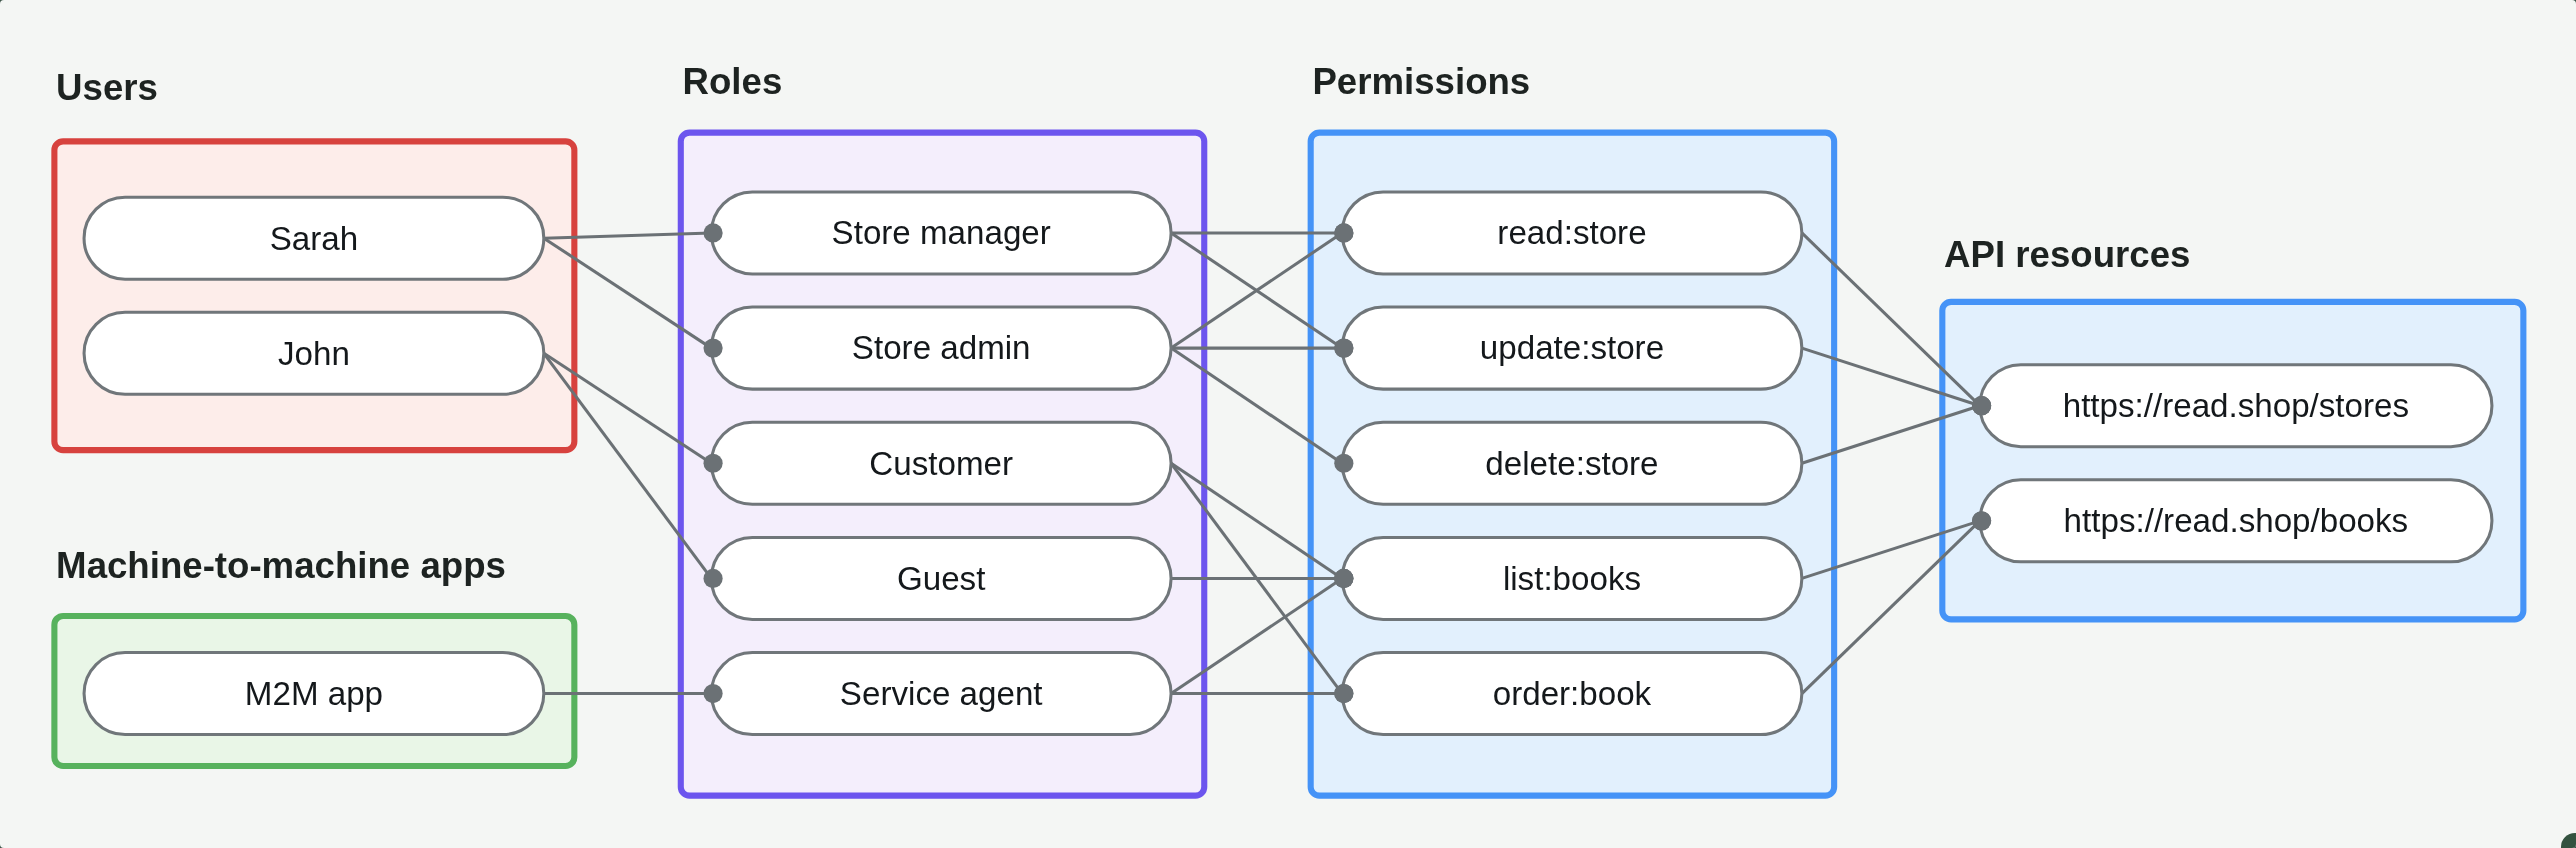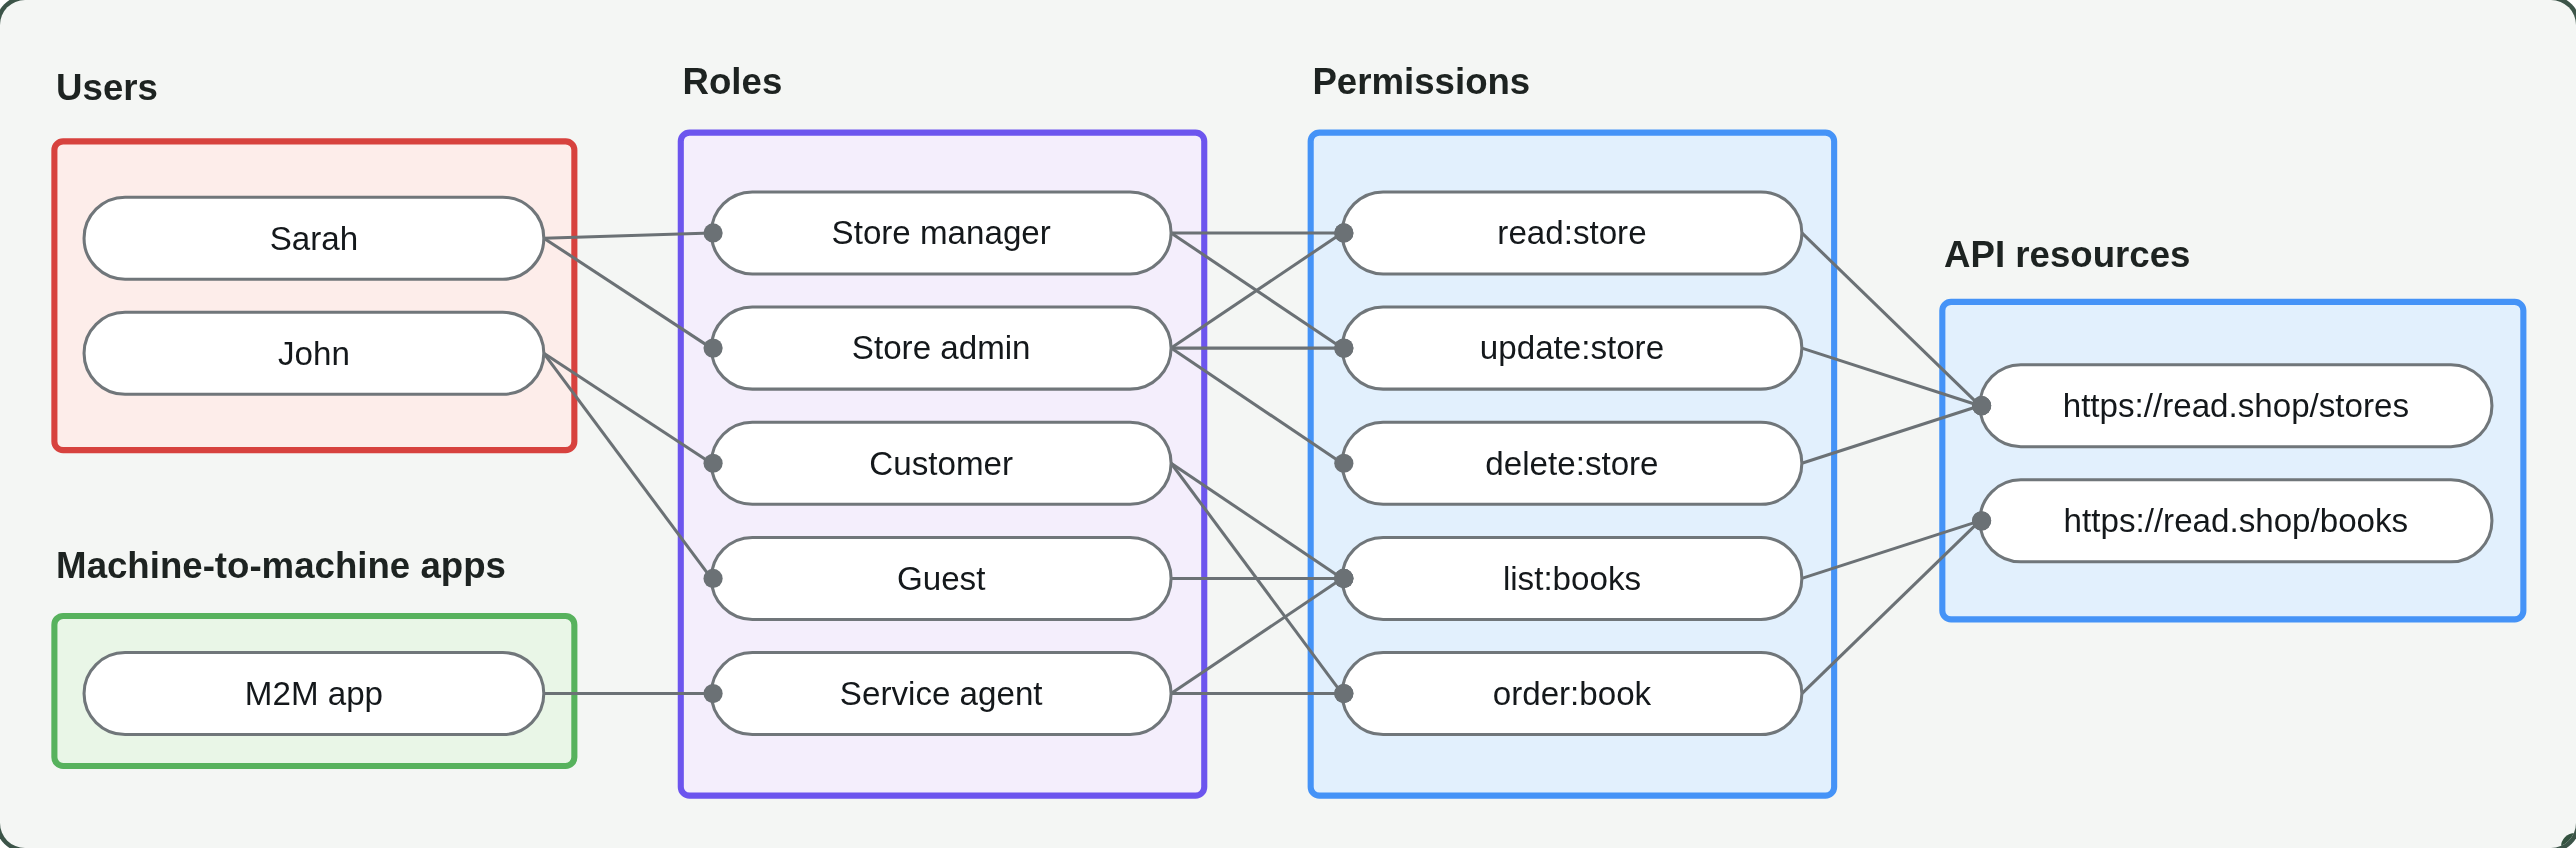--- a/index.html
+++ b/index.html
@@ -1,21 +1,21 @@
 <!DOCTYPE html>
 <html style="font-size:14px"><head>
 <meta charset="utf-8">
 <style>
   html,body{margin:0;padding:0;background:#ffffff;}
   body{font-family:"Liberation Sans",sans-serif;}
   .canvas{
     position:relative;
     width:2576px;height:848px;
     background:#f4f6f4;
-    border-radius:25px;
+    border-radius:4px;
     box-shadow:0 0 0 4.4px #3c5448;
     overflow:hidden;
   }
   .canvas svg{display:block;width:2576px;height:848px;}
   .corner-chip{
     position:absolute;
     right:-44px;bottom:-44px;
     width:59px;height:59px;
     background:#33523f;
     border-radius:14px;

